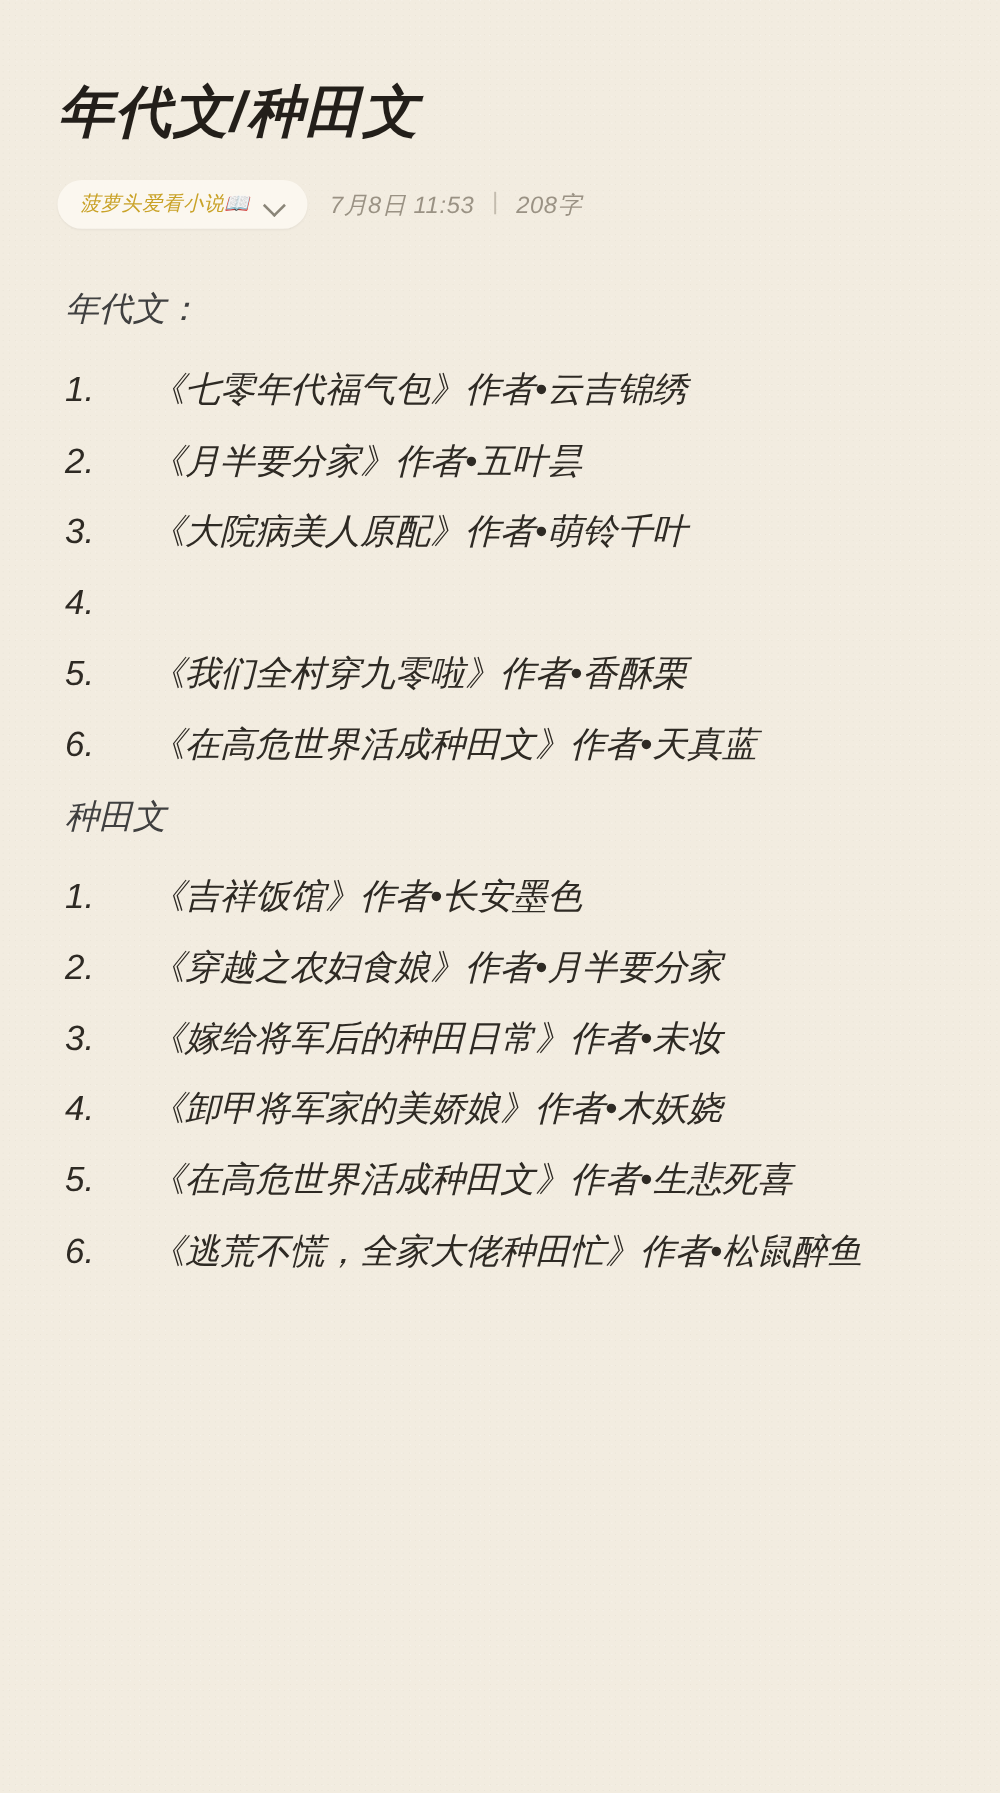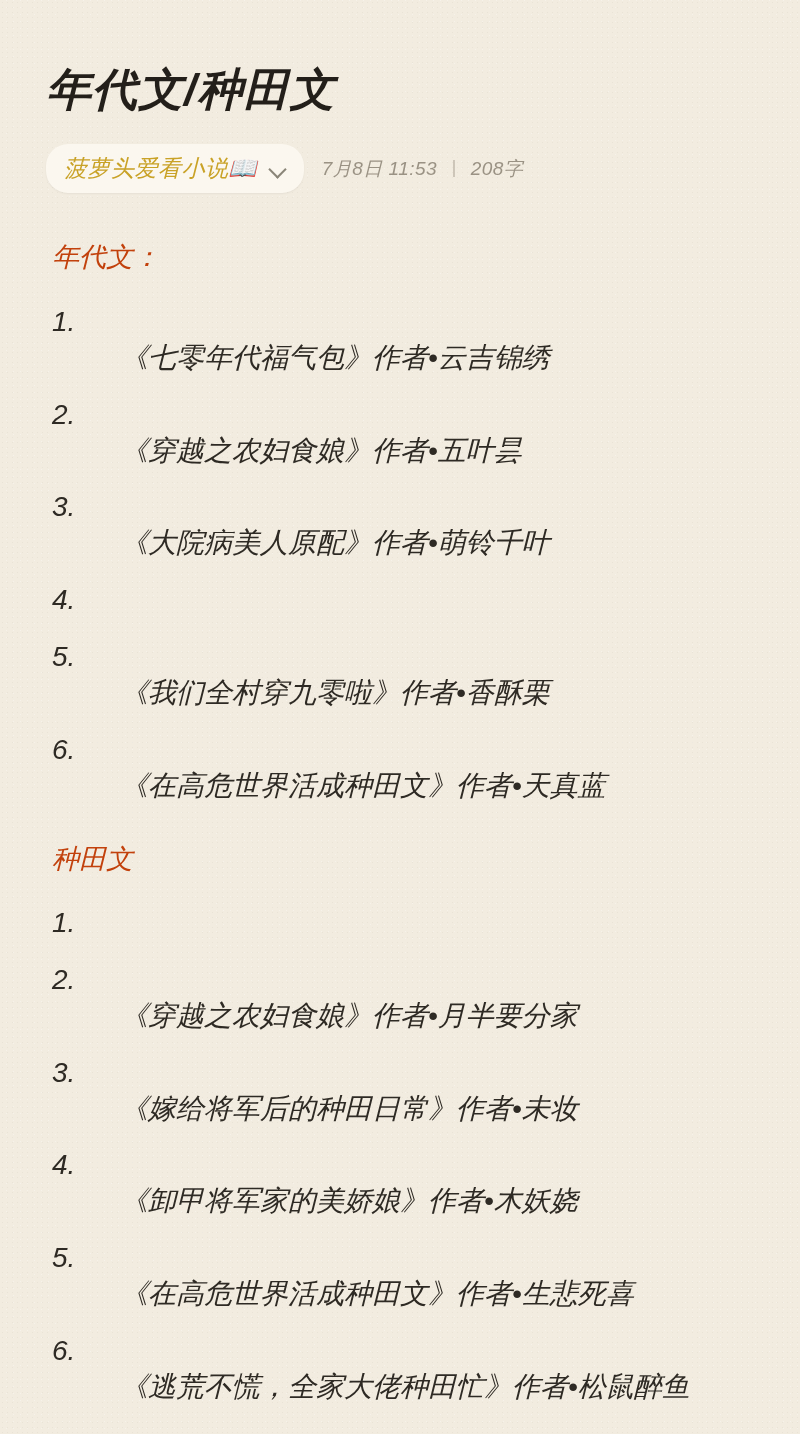--- a/index.html
+++ b/index.html
@@ -52,21 +52,21 @@
   .author-chip {
     display: inline-flex;
     align-items: center;
     gap: 10px;
     background: #fbf7ef;
     border-radius: 22px;
     padding: 9px 16px 9px 18px;
     box-shadow: 0 1px 2px rgba(0,0,0,0.05);
   }
   .author-chip .name {
-    font-size: 23px;
+    font-size: 16px;
     color: #c9a227;
     white-space: nowrap;
     letter-spacing: 0.5px;
   }
   .chev {
     width: 20px;
     height: 20px;
     display: inline-block;
     position: relative;
     flex: 0 0 auto;
@@ -90,24 +90,24 @@
     align-items: flex-start;
     gap: 14px;
   }
   .meta-sep {
     color: #c3bcae;
   }
   .section-head {
     font-size: 27px;
     line-height: 1.5;
     margin: 0 0 22px 6px;
-    color: #c2410c;
+    color: #404040;
   }
   .section-head.second {
-    margin-top: 30px;
+    margin-top: 14px;
   }
   ol.list {
     list-style: none;
     margin: 0 0 0 0;
     padding: 0;
   }
   ol.list li {
     display: flex;
     align-items: flex-start;
     font-size: 28px;
@@ -119,21 +119,20 @@
     width: 74px;
     flex: 0 0 74px;
     padding-left: 6px;
     box-sizing: border-box;
     color: #2e2a24;
   }
   ol.list li .entry {
     flex: 1 1 auto;
     text-indent: 0;
     padding-right: 4px;
-    margin-top: 36px;
   }
   .group { margin-bottom: 4px; }
 </style>
 </head>
 <body>
 
 <div class="page">
 
   <h1 class="title">年代文/种田文</h1>
 
@@ -151,21 +150,21 @@
 
   <div class="group">
     <div class="section-head">年代文：</div>
     <ol class="list">
       <li>
         <span class="num">1.</span>
         <span class="entry">《七零年代福气包》作者•云吉锦绣</span>
       </li>
       <li>
         <span class="num">2.</span>
-        <span class="entry">《穿越之农妇食娘》作者•五叶昙</span>
+        <span class="entry">《月半要分家》作者•五叶昙</span>
       </li>
       <li>
         <span class="num">3.</span>
         <span class="entry">《大院病美人原配》作者•萌铃千叶</span>
       </li>
       <li>
         <span class="num">4.</span>
       </li>
       <li>
         <span class="num">5.</span>
@@ -176,20 +175,21 @@
         <span class="entry">《在高危世界活成种田文》作者•天真蓝</span>
       </li>
     </ol>
   </div>
 
   <div class="group">
     <div class="section-head second">种田文</div>
     <ol class="list">
       <li>
         <span class="num">1.</span>
+        <span class="entry">《吉祥饭馆》作者•长安墨色</span>
       </li>
       <li>
         <span class="num">2.</span>
         <span class="entry">《穿越之农妇食娘》作者•月半要分家</span>
       </li>
       <li>
         <span class="num">3.</span>
         <span class="entry">《嫁给将军后的种田日常》作者•未妆</span>
       </li>
       <li>

